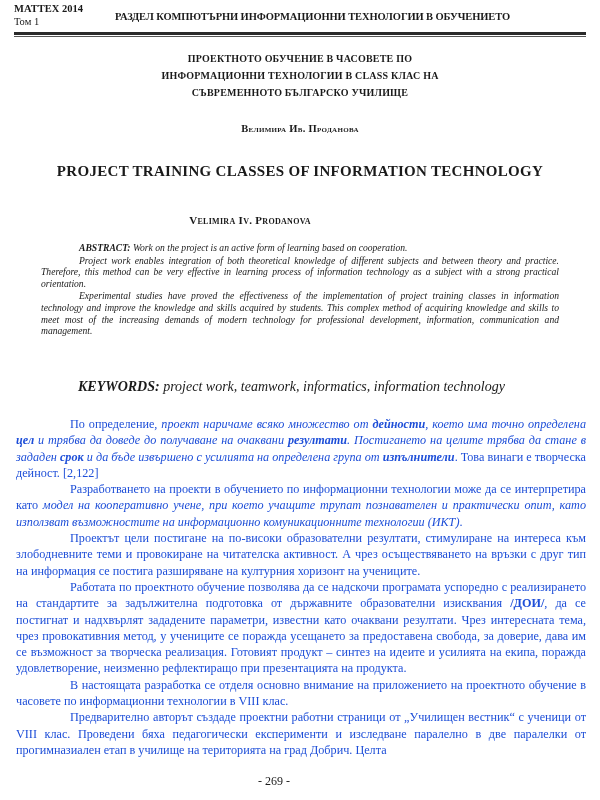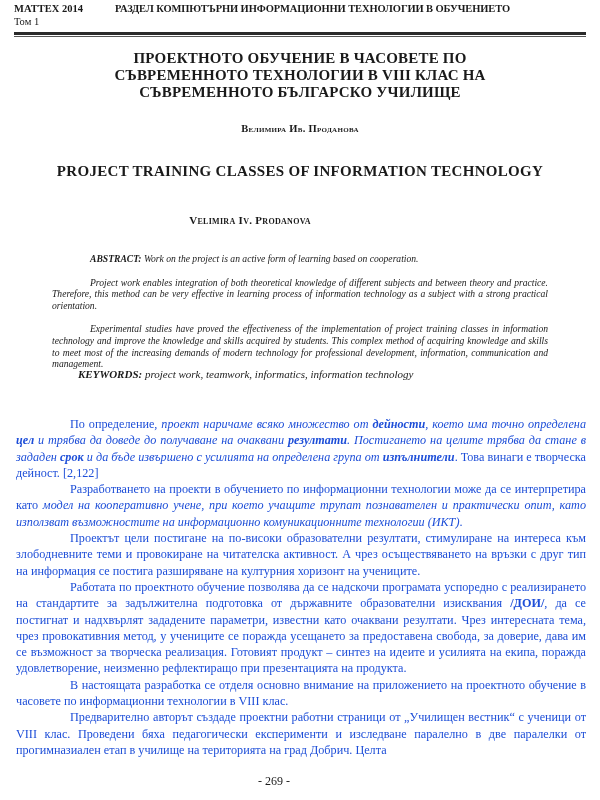--- a/index.html
+++ b/index.html
@@ -8,53 +8,53 @@
       background: #ffffff; color: #1a1a1a;
       font-family: "Liberation Serif", "DejaVu Serif", serif;
       position: relative;
     }
     .header {
       position: absolute; left: 14px; top: 3px; width: 574px;
       font-size: 10.5px; font-weight: bold; line-height: 12px;
     }
     .header .conf { position: absolute; left: 0; top: 0; }
     .header .vol { position: absolute; left: 0; top: 13px; font-weight: normal; }
-    .header .section { position: absolute; left: 101px; top: 0; white-space: nowrap; letter-spacing: -0.1px; }
+    .header .section { position: absolute; left: 101px; top: 8px; white-space: nowrap; letter-spacing: -0.1px; }
     .rule-thick {
       position: absolute; left: 14px; top: 32px; width: 572px; height: 3px; background: #2a2a2a;
     }
     .rule-thin {
       position: absolute; left: 14px; top: 36px; width: 572px; height: 1px; background: #555;
     }
     .title-bg {
       position: absolute; left: 40px; top: 50px; width: 520px;
-      text-align: center; font-weight: bold; font-size: 15px; line-height: 17px;
+      text-align: center; font-weight: bold; font-size: 10px; line-height: 17px;
       letter-spacing: 0.2px;
     }
     .author-bg {
       position: absolute; left: 0; top: 123px; width: 600px; text-align: center;
       font-weight: bold; font-size: 10.5px; font-variant: small-caps; letter-spacing: 0.3px;
     }
     .title-en {
       position: absolute; left: 30px; top: 162px; width: 540px;
       text-align: center; font-weight: bold; font-size: 15px; line-height: 19px; letter-spacing: 0.3px;
     }
     .author-en {
       position: absolute; left: 0; top: 214px; width: 500px; text-align: center;
       font-weight: bold; font-size: 11px; font-variant: small-caps; letter-spacing: 0.3px;
     }
     .abstract {
       position: absolute; left: 40px; top: 241px; width: 520px;
       font-style: italic; font-size: 9.6px; line-height: 11.6px; text-align: justify;
     }
-    .abstract p { margin: 12px; text-indent: 38px; }
+    .abstract p { margin: 1px; text-indent: 38px; }
     .abstract .lbl { font-weight: bold; }
     .keywords {
-      position: absolute; left: 40px; top: 368px; width: 520px;
-      font-style: italic; font-size: 11px; line-height: 12px; text-indent: 38px;
+      position: absolute; left: 40px; top: 381px; width: 520px;
+      font-style: italic; font-size: 14px; line-height: 12px; text-indent: 38px;
     }
     .keywords .lbl { font-weight: bold; }
     .body {
       position: absolute; left: 16px; top: 416px; width: 570px;
       font-size: 12.2px; line-height: 16.3px; text-align: justify; color: #1d4ed8;
     }
     .body p { margin: 0; text-indent: 54px; }
     .body i { font-style: italic; }
     .body b { font-weight: bold; }
     .page-num {
@@ -68,21 +68,21 @@
 <div class="header">
   <span class="conf">MATTEX 2014</span>
   <span class="vol">Том 1</span>
   <span class="section">РАЗДЕЛ  КОМПЮТЪРНИ ИНФОРМАЦИОННИ ТЕХНОЛОГИИ В ОБУЧЕНИЕТО</span>
 </div>
 <div class="rule-thick"></div>
 <div class="rule-thin"></div>
 
 <div class="title-bg">
   <div>ПРОЕКТНОТО ОБУЧЕНИЕ В ЧАСОВЕТЕ ПО</div>
-  <div>СЪВРЕМЕННОТО ТЕХНОЛОГИИ В VIII КЛАС НА</div>
+  <div>ИНФОРМАЦИОННИ ТЕХНОЛОГИИ В CLASS КЛАС НА</div>
   <div>СЪВРЕМЕННОТО БЪЛГАРСКО УЧИЛИЩЕ</div>
 </div>
 
 <div class="author-bg">Велимира Ив. Проданова</div>
 
 <div class="title-en">
   <div>PROJECT TRAINING CLASSES OF INFORMATION TECHNOLOGY</div>
 </div>
 
 <div class="author-en">Velimira Iv. Prodanova</div>

